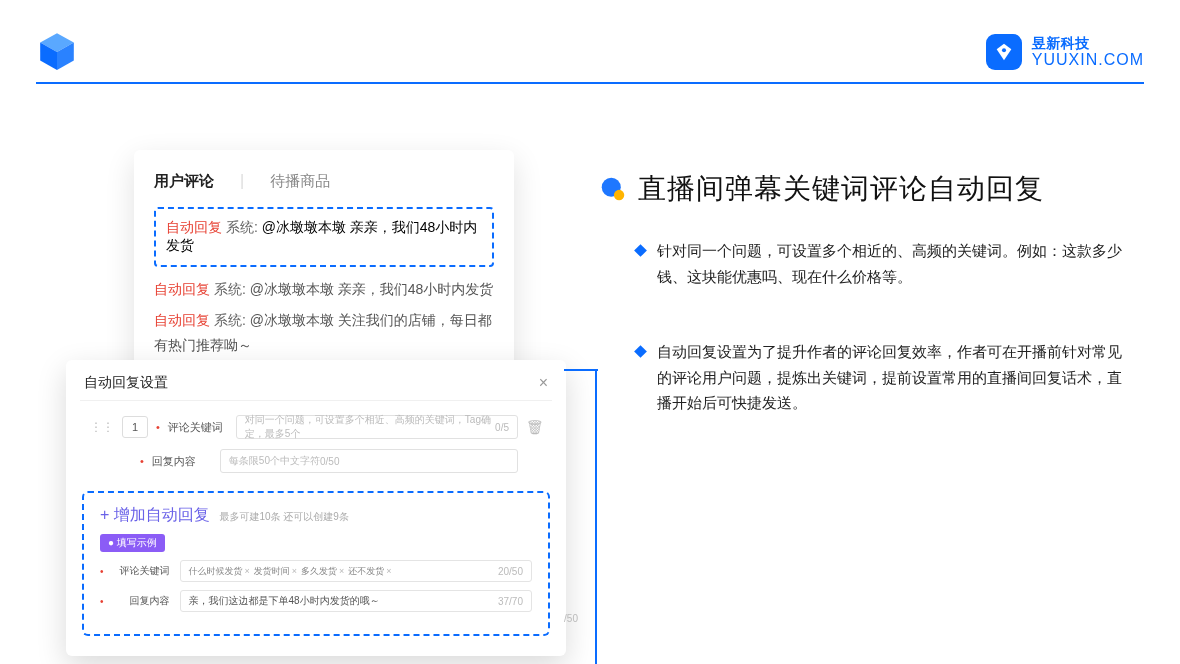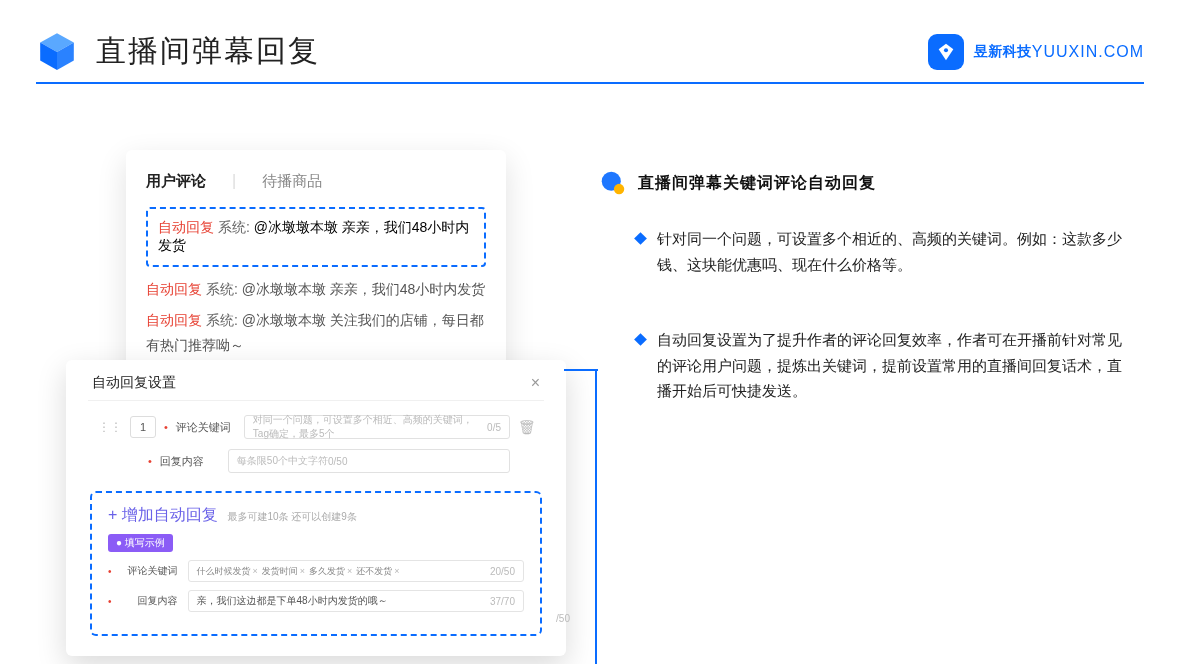--- a/index.html
+++ b/index.html
@@ -6,39 +6,39 @@
   body { width: 1180px; height: 664px; font-family: "Microsoft YaHei", Arial, sans-serif; background: #fff; position: relative; }
 
   
   .header { position: absolute; left: 36px; right: 36px; top: 30px; }
   .header-row { display: flex; align-items: center; }
   .cube-icon { width: 42px; height: 42px; margin-right: 18px; position: relative; }
   .cube-icon svg { width: 100%; height: 100%; }
   .page-title { font-size: 30px; font-weight: 500; color: #222; letter-spacing: 2px; }
   .logo { position: absolute; right: 0; top: 4px; display: flex; align-items: center; gap: 10px; }
   .logo-badge { width: 36px; height: 36px; background: #0a6cff; border-radius: 9px; display: flex; align-items: center; justify-content: center; }
-  .logo-text-wrap { display: flex; line-height: 1.1; letter-spacing: 0.5px; align-items: center; }
+  .logo-text-wrap { display: flex; flex-direction: column; line-height: 1.1; letter-spacing: 0.5px; }
   .logo-text-cn { font-size: 14px; font-weight: 600; color: #0a6cff; }
   .logo-text-en { font-size: 16px; color: #0a6cff; letter-spacing: 1px; }
   .hr { position: absolute; left: 36px; right: 36px; top: 82px; height: 2px; background: #0a6cff; }
 
   
   .left-col { position: absolute; left: 70px; top: 150px; width: 500px; }
 
-  .card-comments { position: absolute; left: 56px; top: 0; width: 380px; background: #fff; border-radius: 6px; box-shadow: 0 10px 30px rgba(0,0,0,.12); padding: 22px 20px 24px; }
+  .card-comments { position: absolute; left: 64px; top: 0; width: 380px; background: #fff; border-radius: 6px; box-shadow: 0 10px 30px rgba(0,0,0,.12); padding: 22px 20px 24px; }
   .tabs { display: flex; gap: 26px; margin-bottom: 16px; }
   .tab { font-size: 15px; color: #888; }
   .tab.active { font-weight: 700; color: #222; }
   .tab-sep { color: #ddd; }
   .comment-highlight { border: 2px dashed #0a6cff; border-radius: 4px; padding: 10px 10px; margin-bottom: 10px; font-size: 14px; }
   .tag-auto { color: #e74032; font-weight: 500; }
   .clr-gray { color: #666; }
   .comment-line { font-size: 14px; line-height: 1.8; color: #555; margin-bottom: 6px; }
 
-  .card-settings { position: absolute; left: -4px; top: 210px; width: 500px; background: #fff; border-radius: 6px; box-shadow: 0 10px 30px rgba(0,0,0,.15); padding: 14px 22px 20px; font-size: 13px; }
+  .card-settings { position: absolute; left: -4px; top: 210px; width: 500px; background: #fff; border-radius: 6px; box-shadow: 0 10px 30px rgba(0,0,0,.15); padding: 14px 14px 20px; font-size: 13px; }
   .settings-head { display: flex; align-items: center; justify-content: space-between; padding: 0 4px 8px; border-bottom: 1px solid #f0f0f0; font-size: 14px; color: #222; }
   .close-x { color: #999; font-size: 16px; }
 
   .top-form { padding: 14px 10px 6px; font-size: 11px; color: #666; }
   .form-row { display: flex; align-items: center; gap: 8px; margin-bottom: 10px; }
   .drag-dots { color: #bbb; font-size: 12px; }
   .orderbox { width: 26px; height: 22px; border: 1px solid #ddd; display: flex; align-items: center; justify-content: center; font-size: 11px; color: #555; border-radius: 3px; }
   .req-dot { color: #e74032; }
   .lbl { width: 60px; font-size: 11px; color: #555; }
   .field { flex: 1; height: 24px; border: 1px solid #e1e1e1; border-radius: 3px; display: flex; align-items: center; padding: 0 8px; font-size: 10px; color: #bbb; }
@@ -59,37 +59,36 @@
 
   
   .connector { position: absolute; left: 505px; top: 219px; width: 22px; height: 330px; border-right: 2px solid #0a6cff; }
   .connector::before { content: ""; position: absolute; top: 0; left: -11px; width: 34px; height: 2px; background: #0a6cff; }
   .connector::after { content: ""; position: absolute; bottom: 0; left: -33px; width: 56px; height: 2px; background: #0a6cff; }
 
   
   .right-col { position: absolute; left: 600px; top: 170px; width: 530px; }
   .subhead-row { display: flex; align-items: center; gap: 12px; margin-bottom: 30px; }
   .bubble-icon { width: 26px; height: 26px; }
-  .subhead { font-size: 16px; font-weight: 700; color: #111; letter-spacing: 1px; }
+  .subhead { font-size: 28px; font-weight: 400; color: #111; letter-spacing: 1px; }
   .bullet { display: flex; align-items: flex-start; gap: 12px; font-size: 15px; color: #222; line-height: 1.7; margin: 0 0 50px 36px; }
   .diamond { width: 9px; height: 9px; background: #0a6cff; transform: rotate(45deg); margin-top: 8px; flex: none; }
 </style>
 </head>
 <body>
 
 <div class="header">
   <div class="header-row">
     <div class="cube-icon">
       <svg viewBox="0 0 40 40">
         <polygon points="20,3 36,12 20,21 4,12" fill="#5aa8ff"></polygon>
         <polygon points="4,12 20,21 20,38 4,29" fill="#0a6cff"></polygon>
         <polygon points="36,12 20,21 20,38 36,29" fill="#2a82ff"></polygon>
       </svg>
     </div>
-    <div class="page-title">直播间弹幕回复</div>
   </div>
   <div class="logo">
     <div class="logo-badge">
       <svg viewBox="0 0 24 24" width="22" height="22">
           <path d="M12 3 L20 9 L12 21 L4 9 Z" fill="#fff"></path>
           <circle cx="12" cy="10" r="2.2" fill="#0a6cff"></circle>
         </svg>
     </div>
     <div class="logo-text-wrap">
       <div class="logo-text-cn">昱新科技</div>

